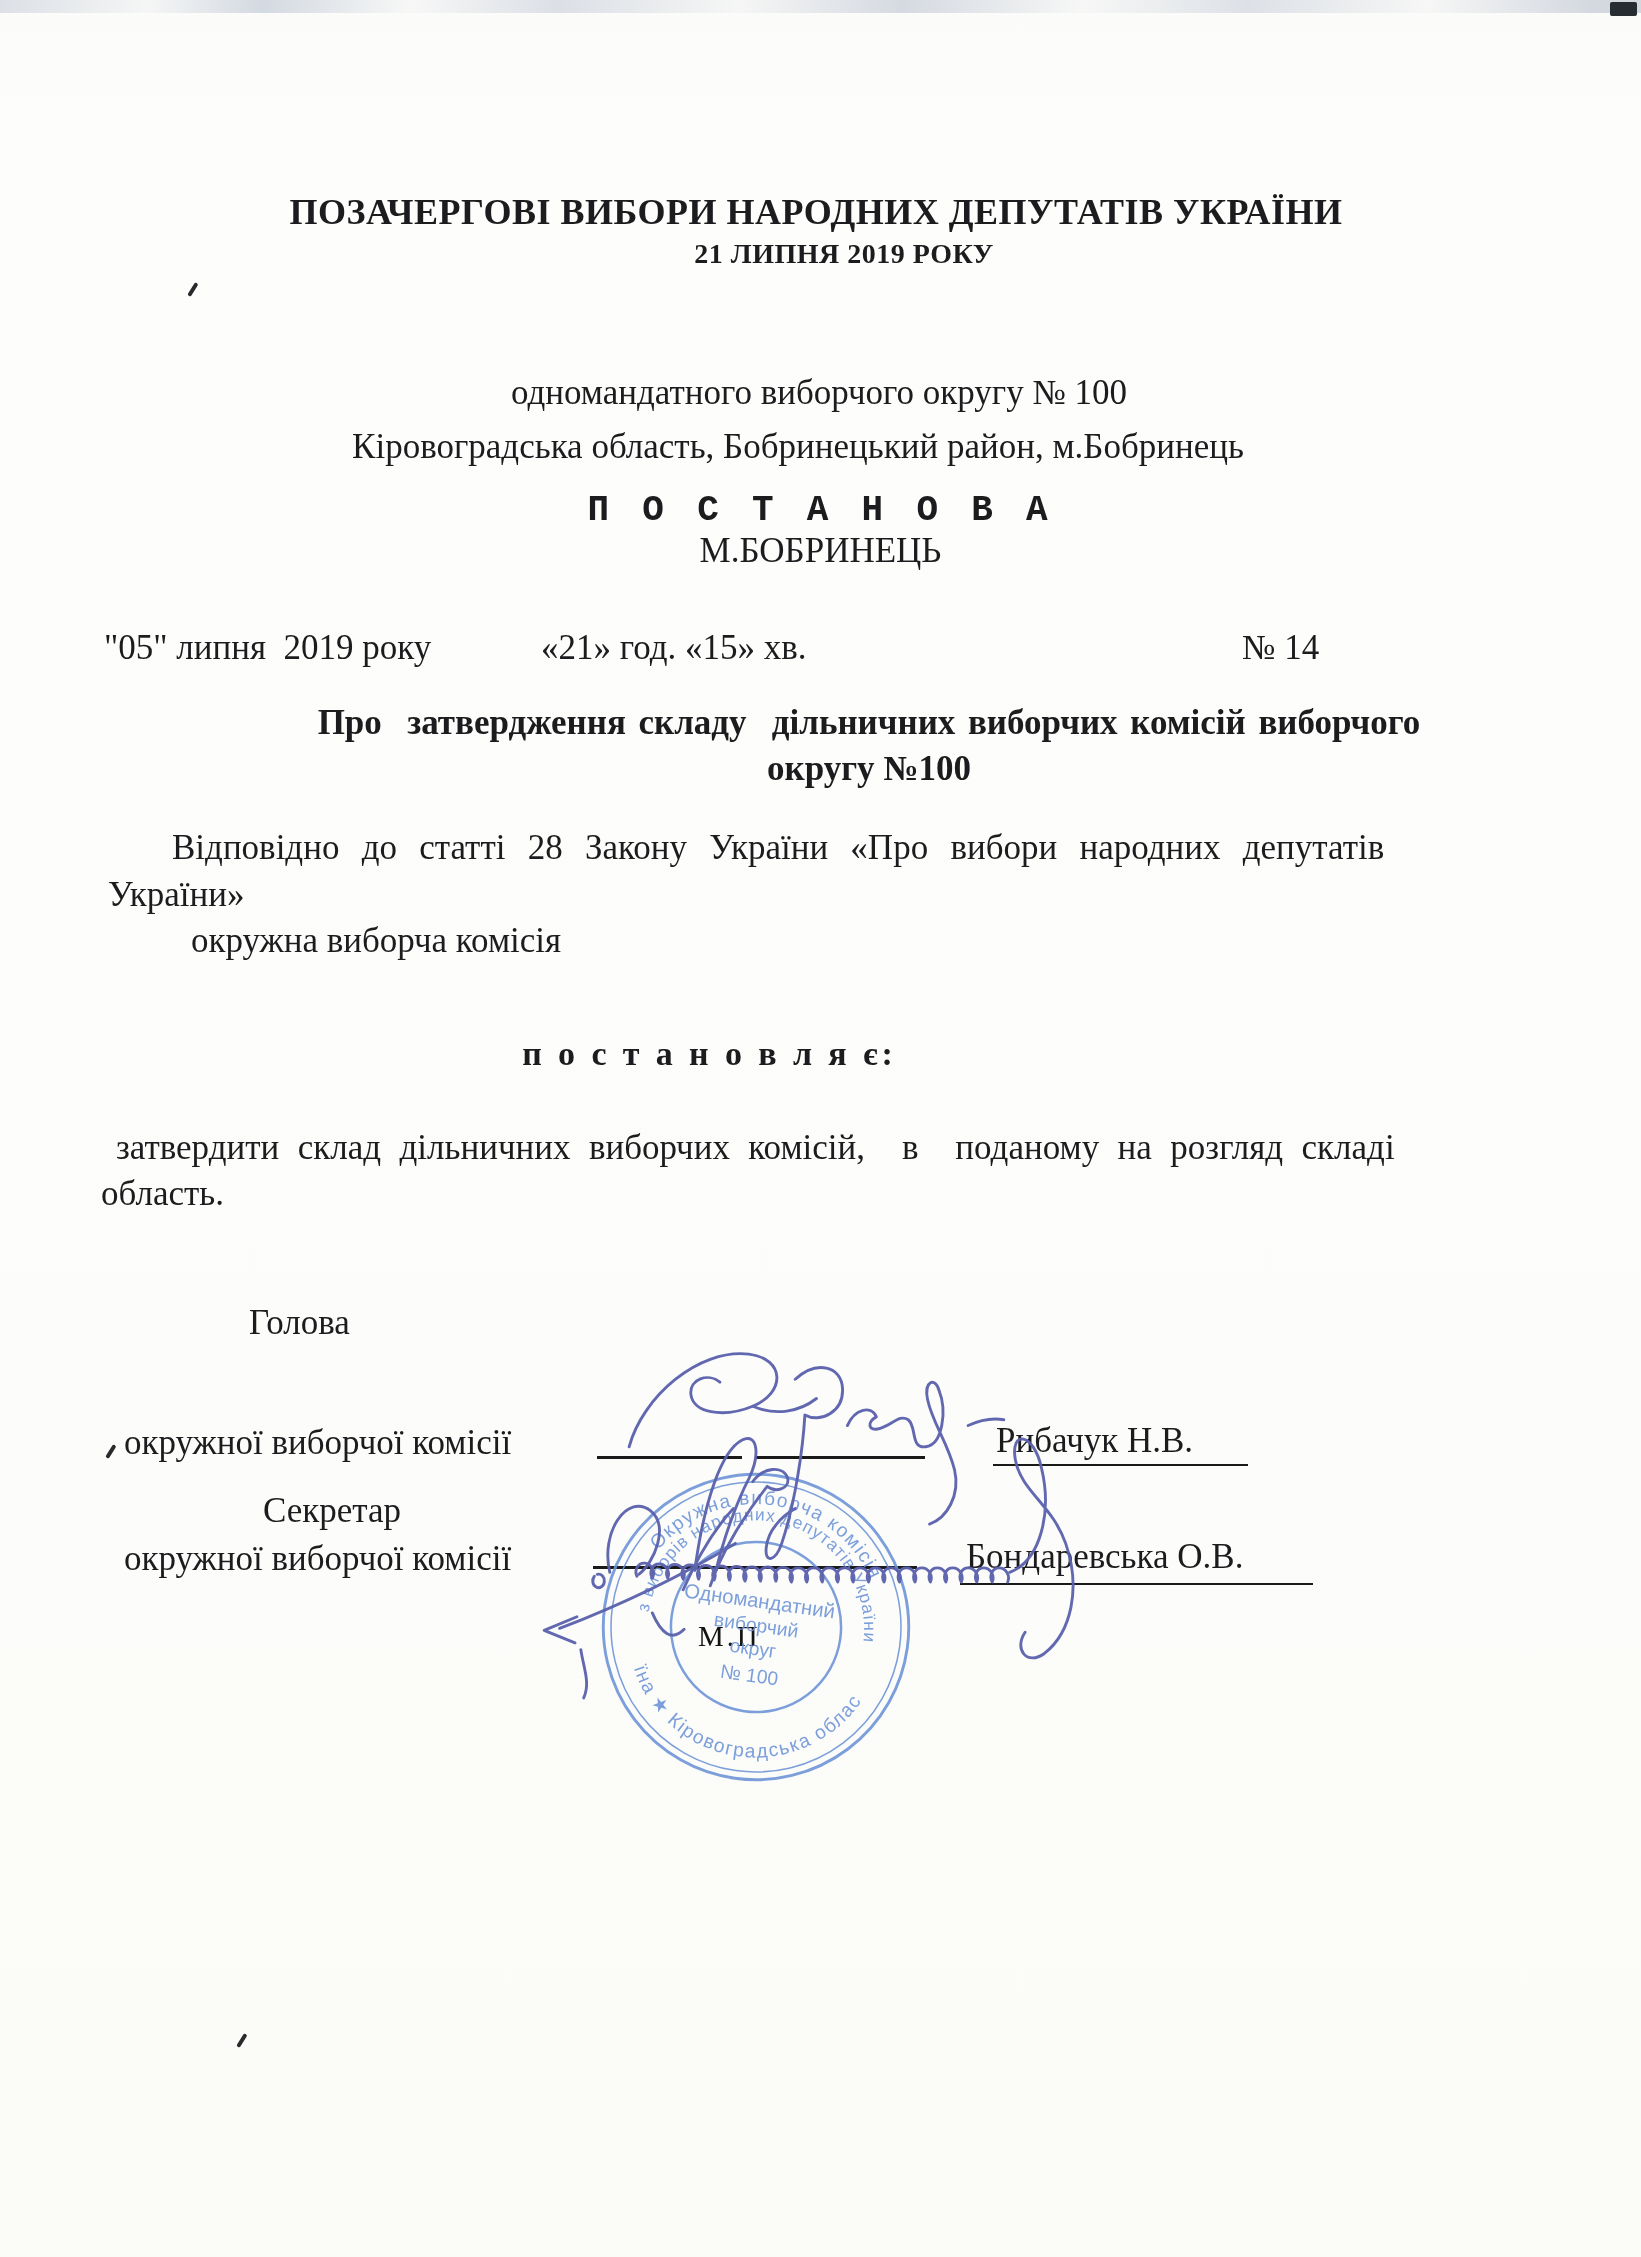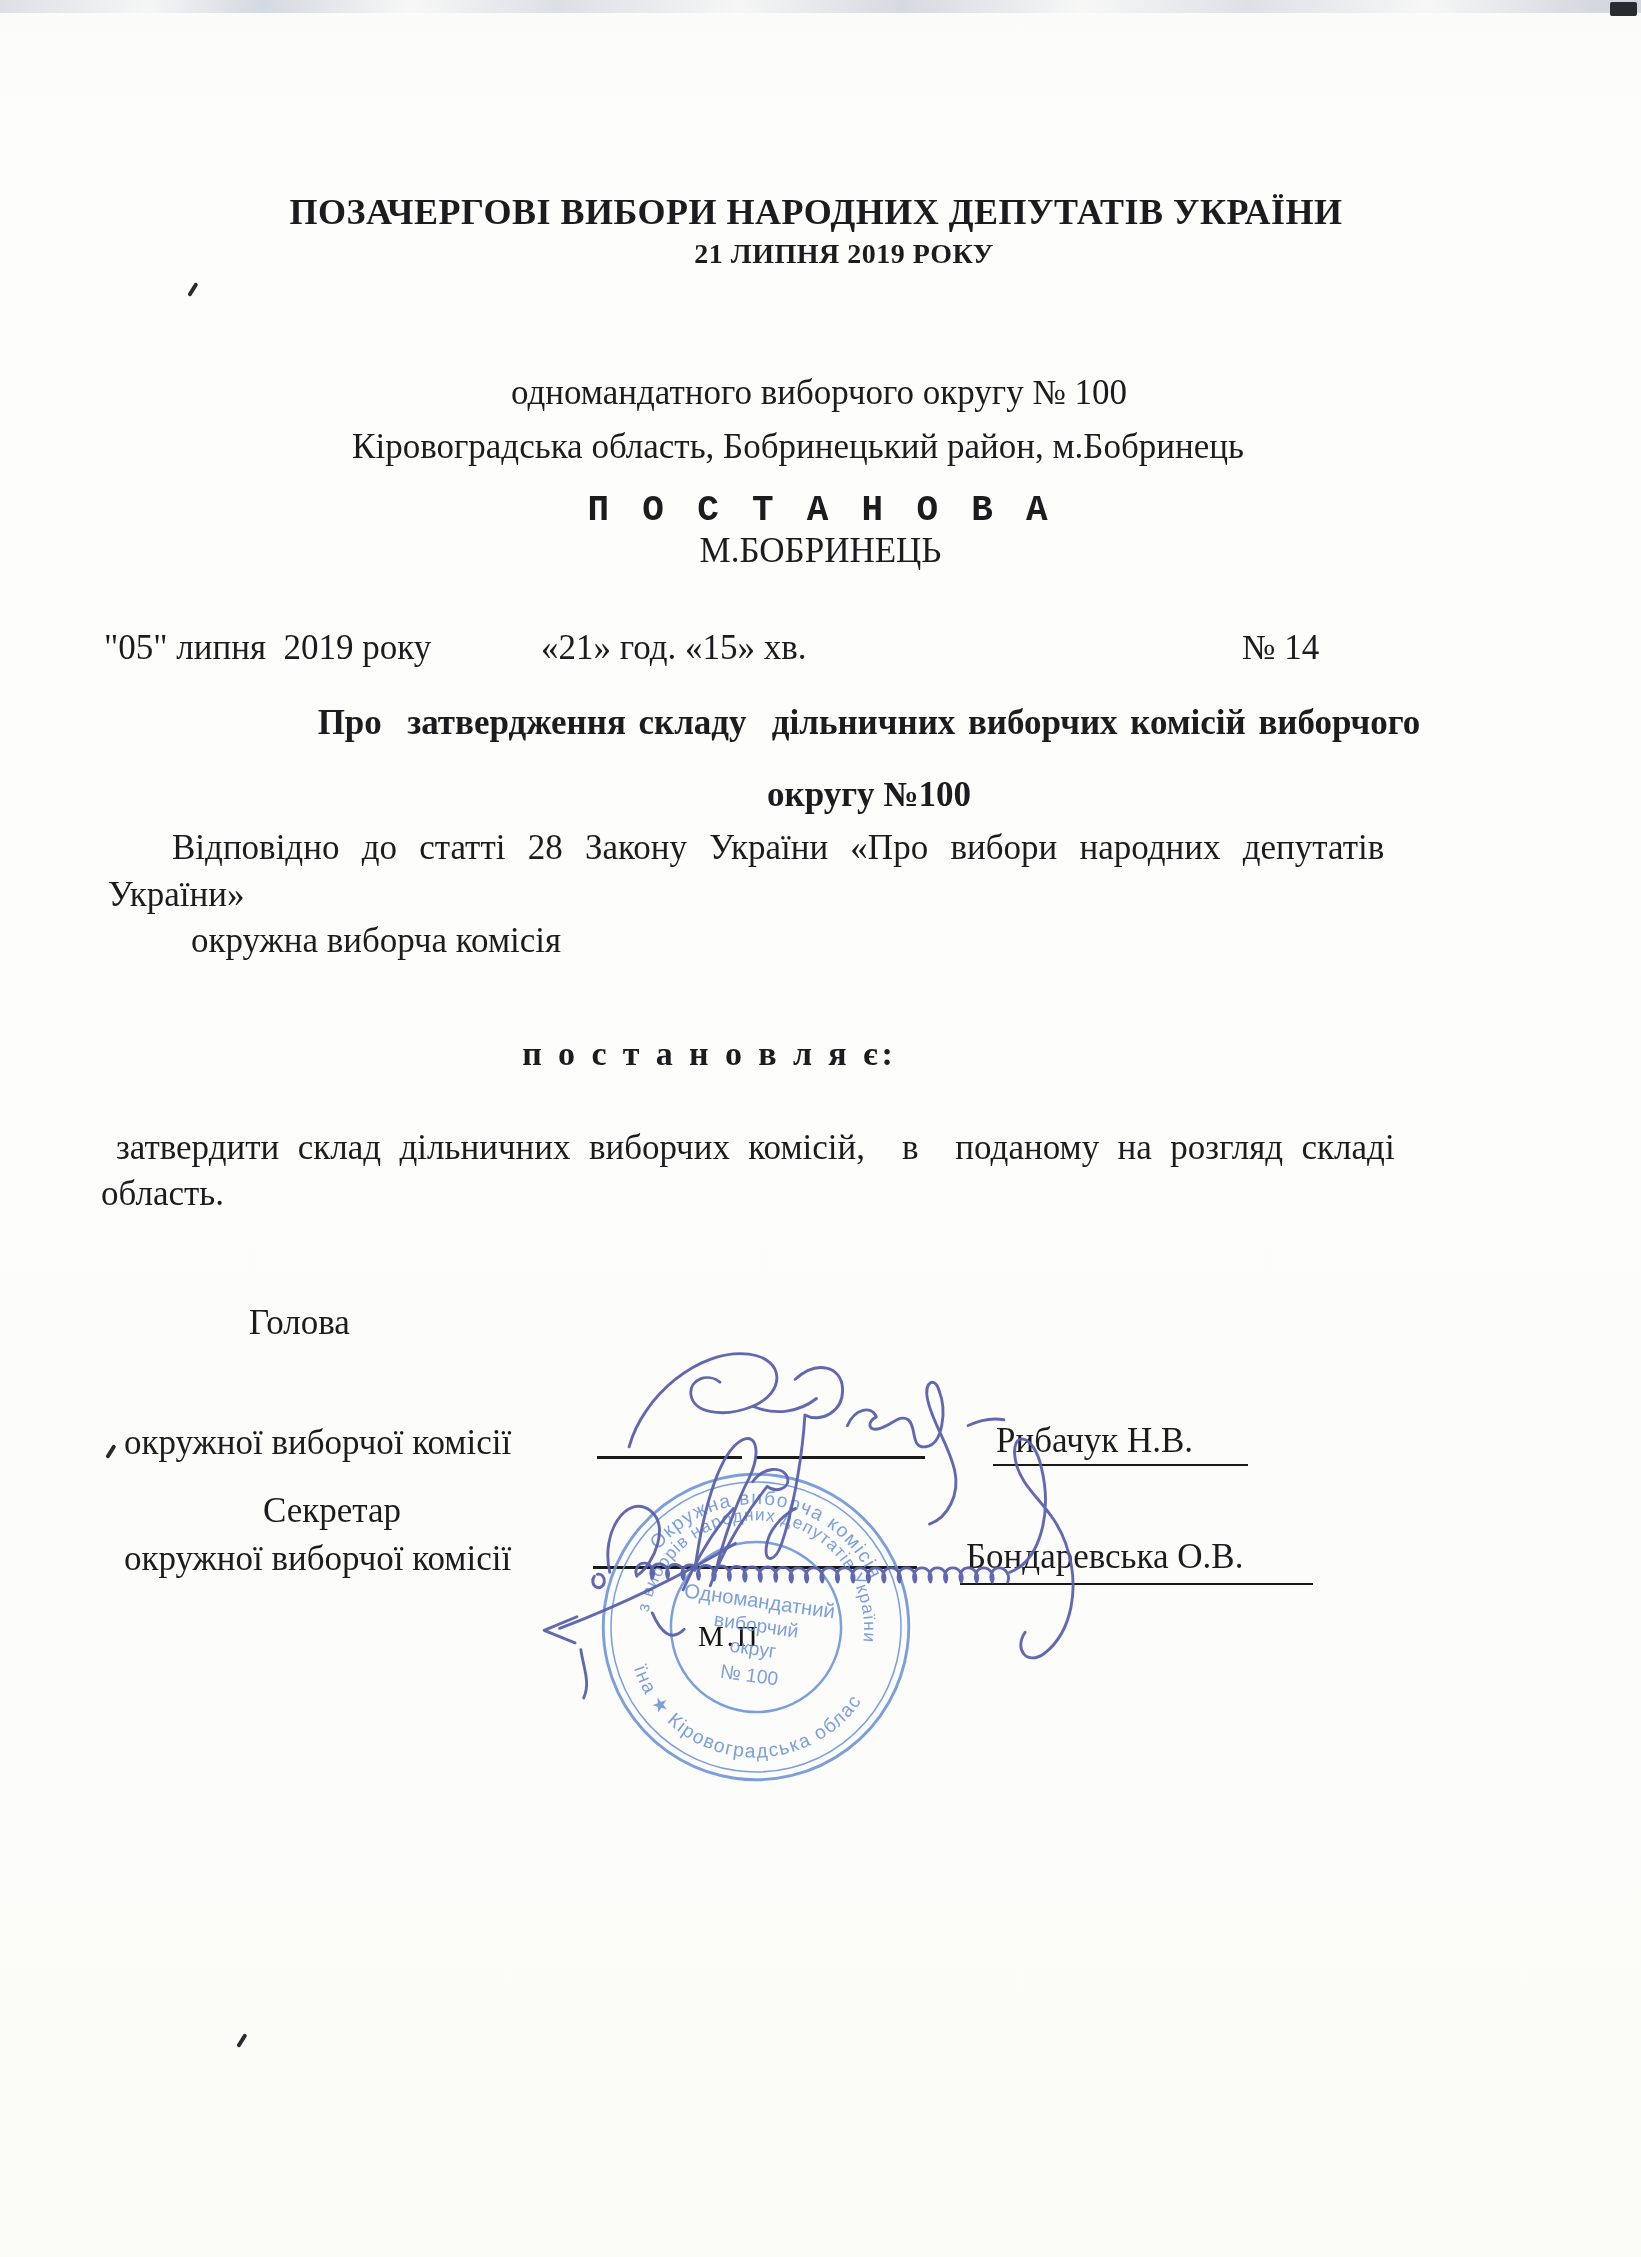--- a/index.html
+++ b/index.html
@@ -46,21 +46,21 @@
   <div class="line ctr" style="left:16px;width:1564px;top:427px;font-size:35px;">Кіровоградська область, Бобринецький район, м.Бобринець</div>
 
   <div class="line ctr b" style="left:0;width:1641px;top:490px;font-size:36px;letter-spacing:5.8px;font-family:Liberation Mono, monospace;">П О С Т А Н О В А</div>
   <div class="line ctr" style="left:0;width:1641px;top:531px;font-size:35px;">М.БОБРИНЕЦЬ</div>
 
   <div class="line" style="left:104px;top:628px;font-size:35px;">"05" липня  2019 року</div>
   <div class="line" style="left:541px;top:628px;font-size:35px;">«21» год. «15» хв.</div>
   <div class="line" style="left:1242px;top:628px;font-size:35px;">№ 14</div>
 
   <div class="line ctr b" style="left:280px;width:1178px;top:703px;font-size:35px;word-spacing:3.9px;">Про  затвердження складу  дільничних виборчих комісій виборчого</div>
-  <div class="line ctr b" style="left:280px;width:1178px;top:775px;font-size:35px;">округу №100</div>
+  <div class="line ctr b" style="left:280px;width:1178px;top:749px;font-size:35px;">округу №100</div>
 
   <div class="line" style="left:172px;top:828px;font-size:35px;word-spacing:13.5px;">Відповідно до статті 28 Закону України «Про вибори народних депутатів</div>
   <div class="line" style="left:108px;top:875px;font-size:35px;">України»</div>
   <div class="line" style="left:191px;top:921px;font-size:35px;">окружна виборча комісія</div>
 
   <div class="line ctr b" style="left:101px;width:1217px;top:1035px;font-size:34px;letter-spacing:3.9px;">п о с т а н о в л я є:</div>
 
   <div class="line" style="left:116px;top:1128px;font-size:35px;word-spacing:9.7px;">затвердити склад дільничних виборчих комісій,  в  поданому на розгляд складі</div>
   <div class="line" style="left:101px;top:1174px;font-size:35px;">область.</div>
 

